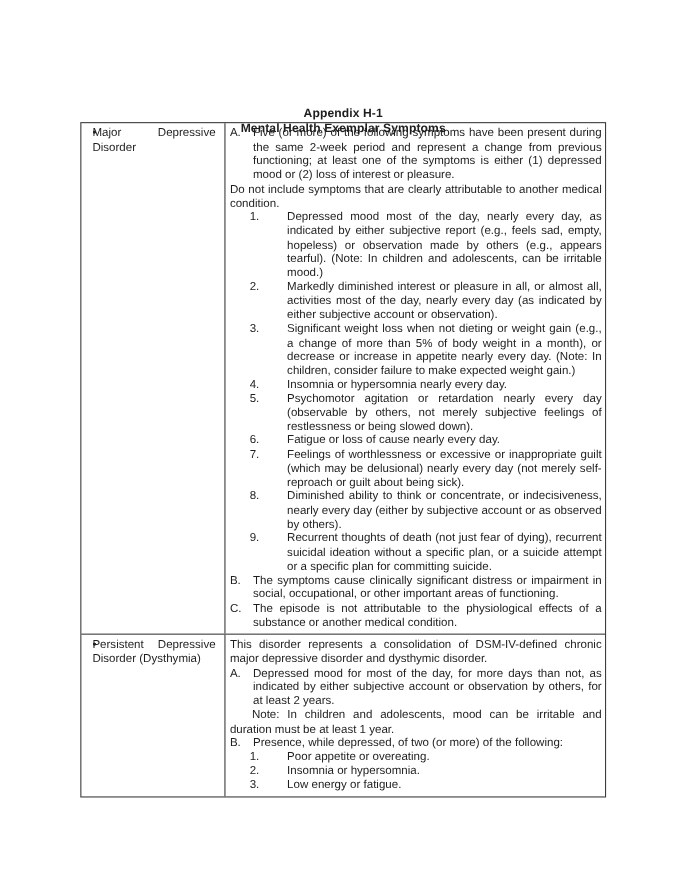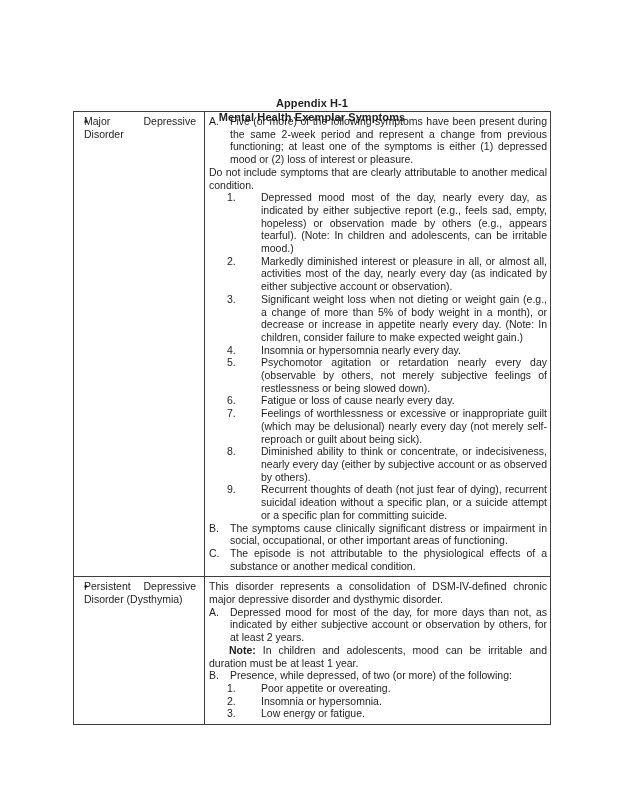--- a/index.html
+++ b/index.html
@@ -54,21 +54,21 @@
   .cell-right {
     flex: 1;
     padding: 3px 3px 4px 4px;
     text-align: justify;
   }
   .hang { position: relative; padding-left: 21px; }
   .hlabel { position: absolute; left: 0; top: 0; }
   .num-item { position: relative; padding-left: 52px; }
   .num { position: absolute; left: 18px; top: 0; }
   .plain { }
-  .note-label { font-weight: bold; padding-left: 20px; }
+  .note-label { font-weight: normal; padding-left: 20px; }
 </style>
 </head>
 <body>
 
 <div class="page">
 
   <div class="title-block">
     <div>Appendix H-1</div>
     <div>Mental Health Exemplar Symptoms</div>
   </div>

